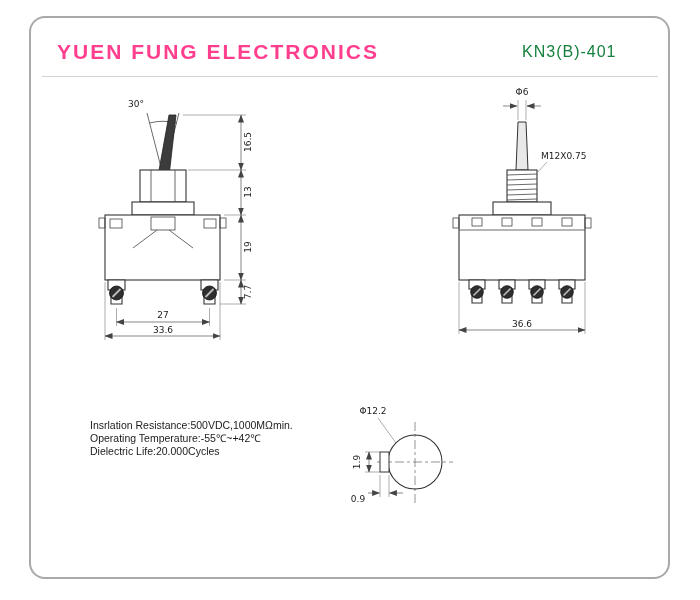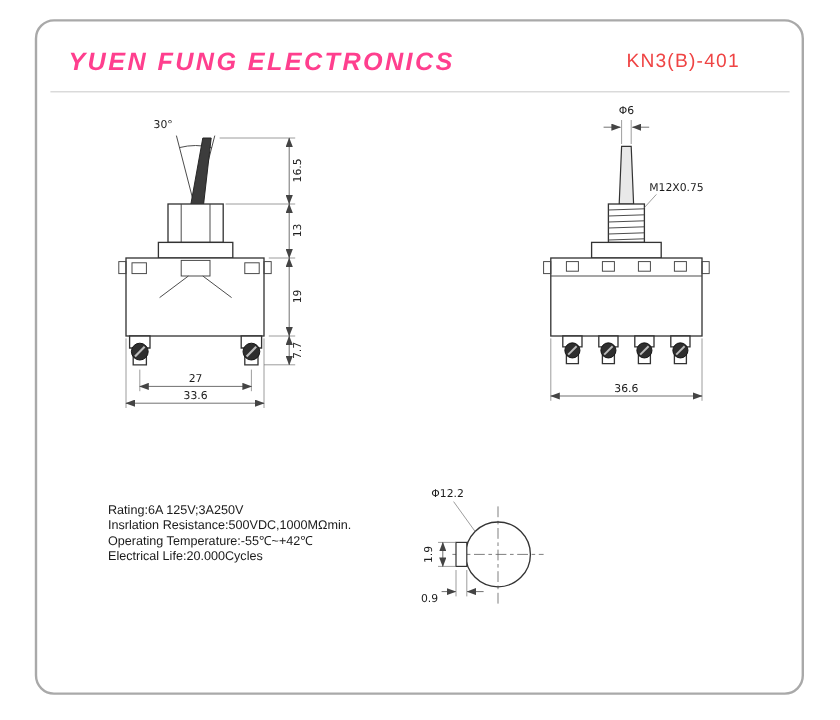--- a/index.html
+++ b/index.html
@@ -2,23 +2,23 @@
 <html><head>
 <meta charset="utf-8">
 <style>
   * { margin:0; padding:0; box-sizing:border-box; }
   html,body { width:700px; height:600px; background:#ffffff; }
   .page { position:relative; width:700px; height:600px; background:#ffffff;
           font-family:"Liberation Sans", sans-serif; overflow:hidden; }
   .frame { position:absolute; left:29px; top:16px; width:641px; height:563px;
            border:2px solid #a9a9a9; border-radius:16px; background:#fff; }
   .brand { position:absolute; left:57px; top:40px; font-size:21px; font-weight:bold;
-           font-style:italic; color:#ff3f8e; letter-spacing:2px; white-space:nowrap; }
+           color:#ff3f8e; letter-spacing:2px; white-space:nowrap; }
   .partno { position:absolute; left:522px; top:43px; width:130px; font-size:16px;
-            color:#ef4444; letter-spacing:1px; }
+            color:#15803d; letter-spacing:1px; }
   .divider { position:absolute; left:42px; top:76px; width:616px; height:1px; background:#d2d2d2; }
   svg.draw { position:absolute; overflow:visible; }
   svg.draw text { font-family:"DejaVu Sans", sans-serif; font-size:9px; fill:#1c1c1c; }
   .fv { left:88px;  top:80px; }
   .sv { left:437px; top:80px; }
   .mh { left:345px; top:402px; }
   .specs { position:absolute; left:90px; top:419px; font-size:10.5px;
            line-height:12.9px; color:#1b1b1b; }
   .outline { stroke:#333; stroke-width:1.1; fill:#fff; }
   .thin    { stroke:#444; stroke-width:0.8; fill:none; }
@@ -211,18 +211,17 @@
     <g>
       <line class="ext" x1="35" y1="73" x2="35" y2="95"></line>
       <line class="ext" x1="44" y1="73" x2="44" y2="95"></line>
       <line class="dim" x1="23" y1="91" x2="34.6" y2="91" marker-end="url(#arwM)"></line>
       <line class="dim" x1="58" y1="91" x2="44.4" y2="91" marker-end="url(#arwM)"></line>
       <text x="13" y="100" text-anchor="middle" font-size="7.5">0.9</text>
     </g>
   </svg>
 
   <div class="specs">
-    <div>Rating:6A 125V;3A250V</div>
     <div>Insrlation Resistance:500VDC,1000MΩmin.</div>
     <div>Operating Temperature:-55℃~+42℃</div>
-    <div>Electrical Life:20.000Cycles</div>
+    <div>Dielectric Life:20.000Cycles</div>
   </div>
 </div>
 
 </body></html>

